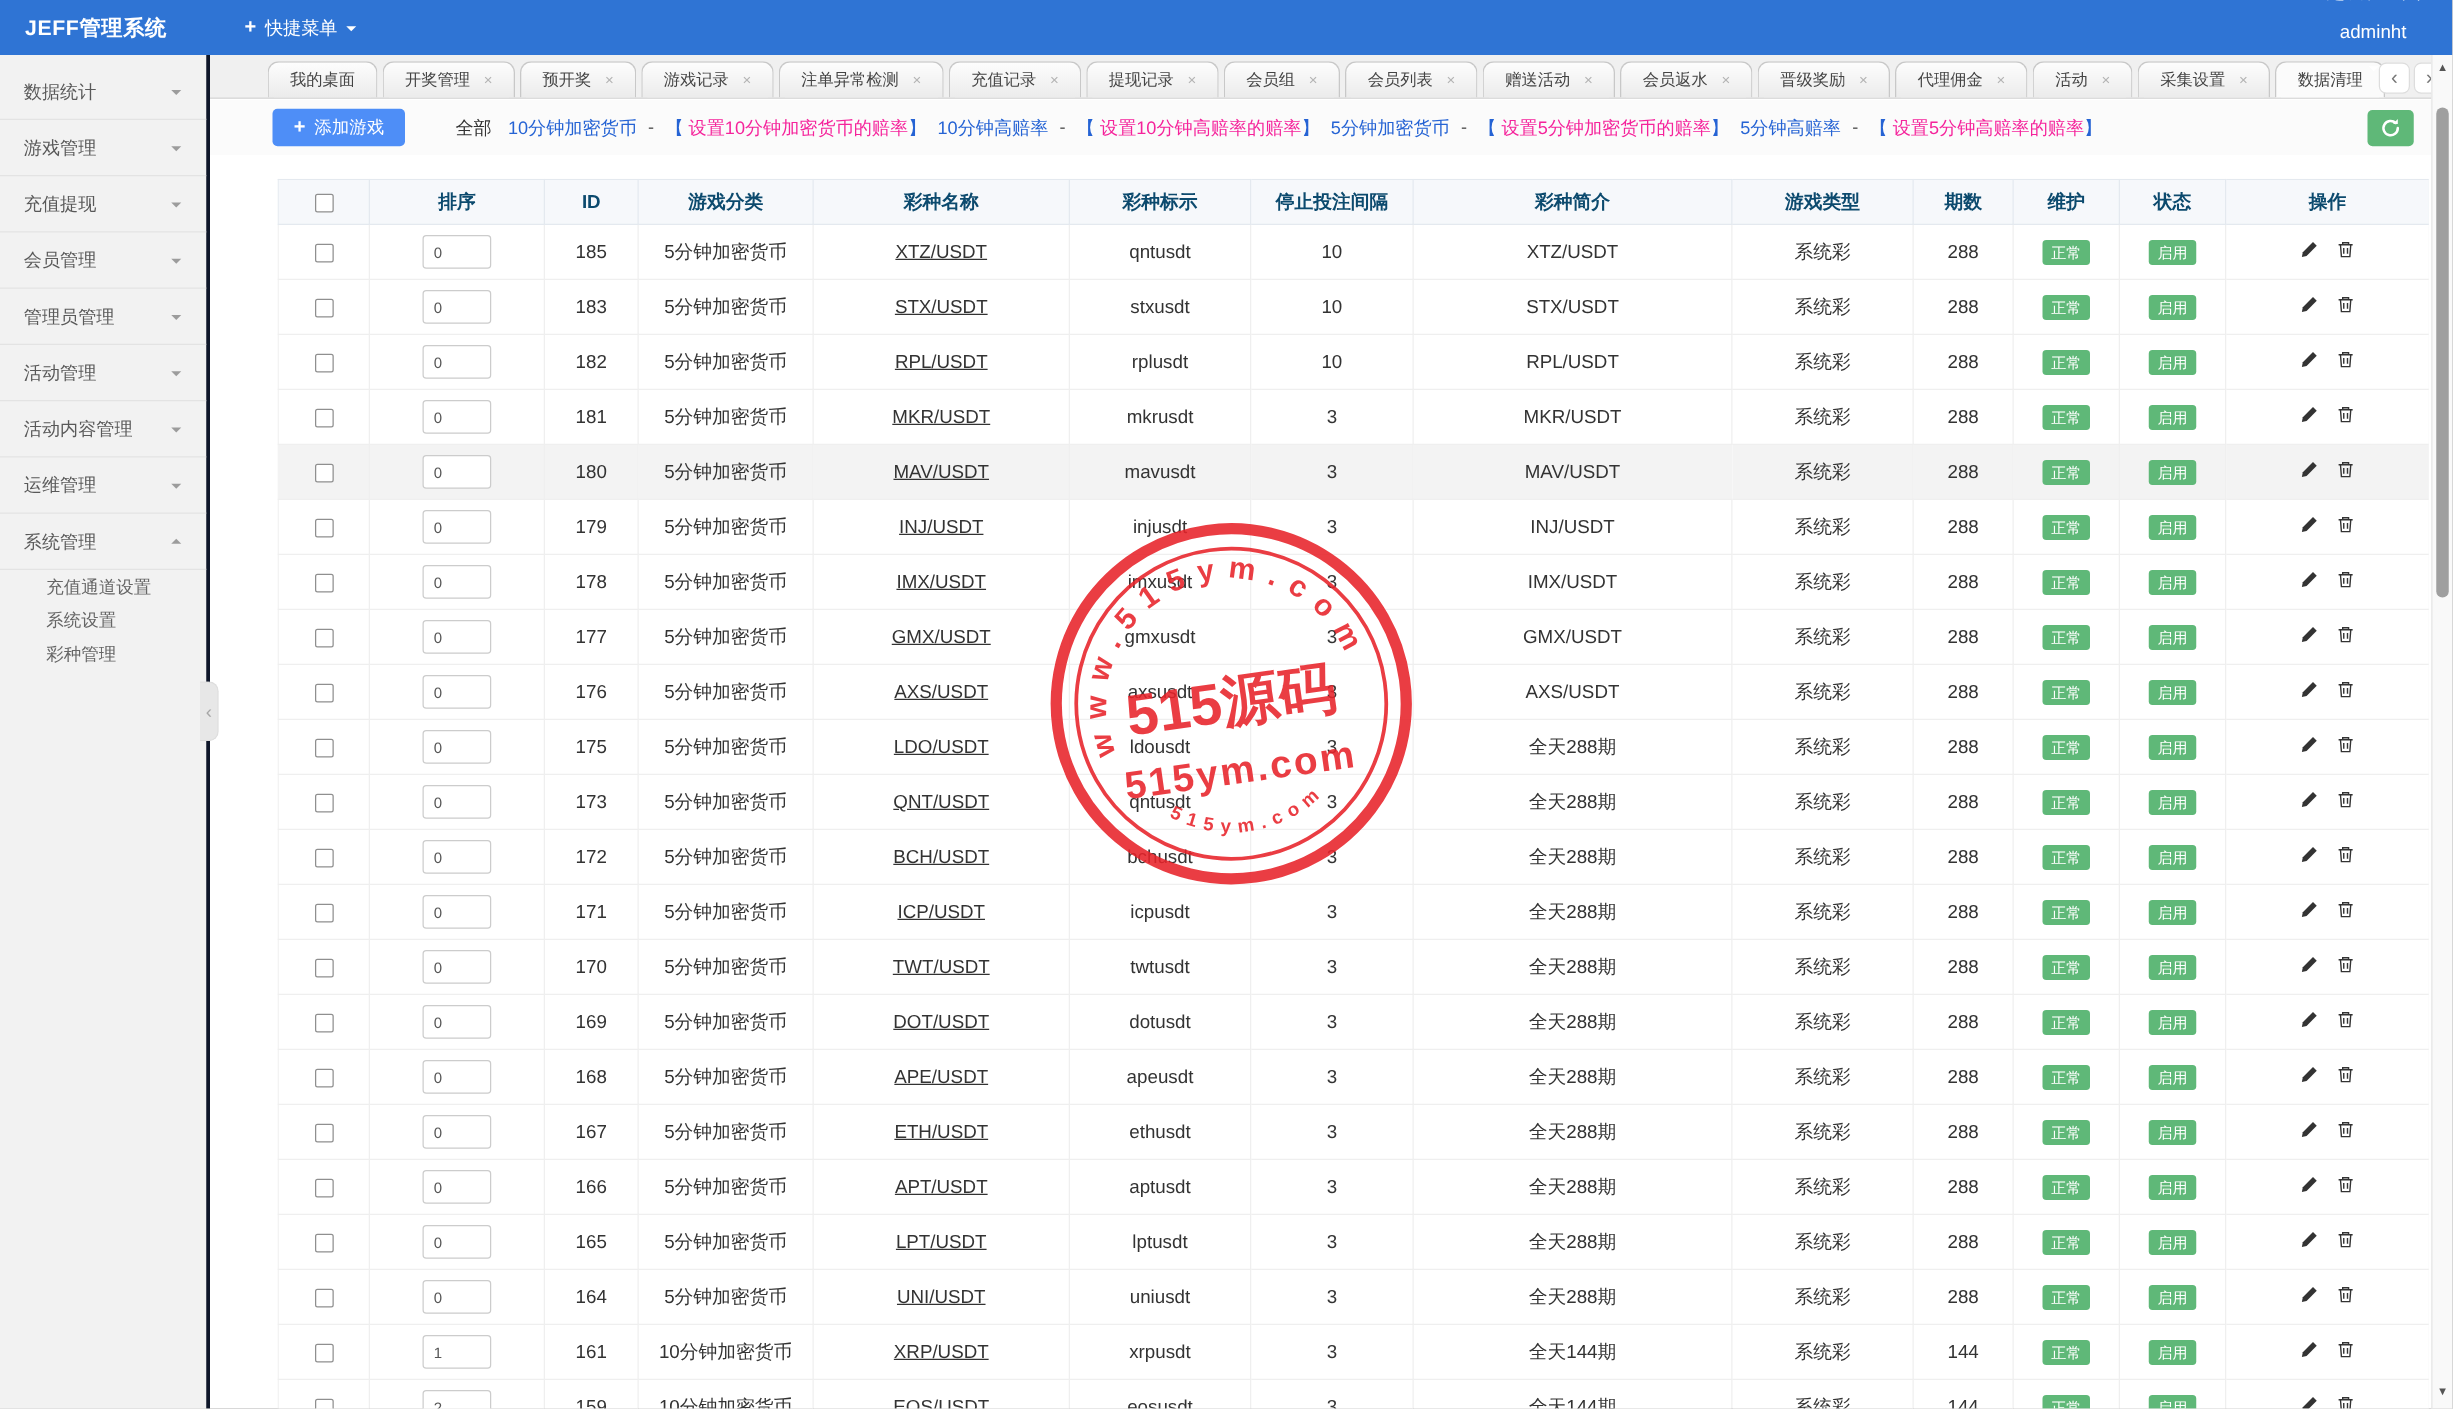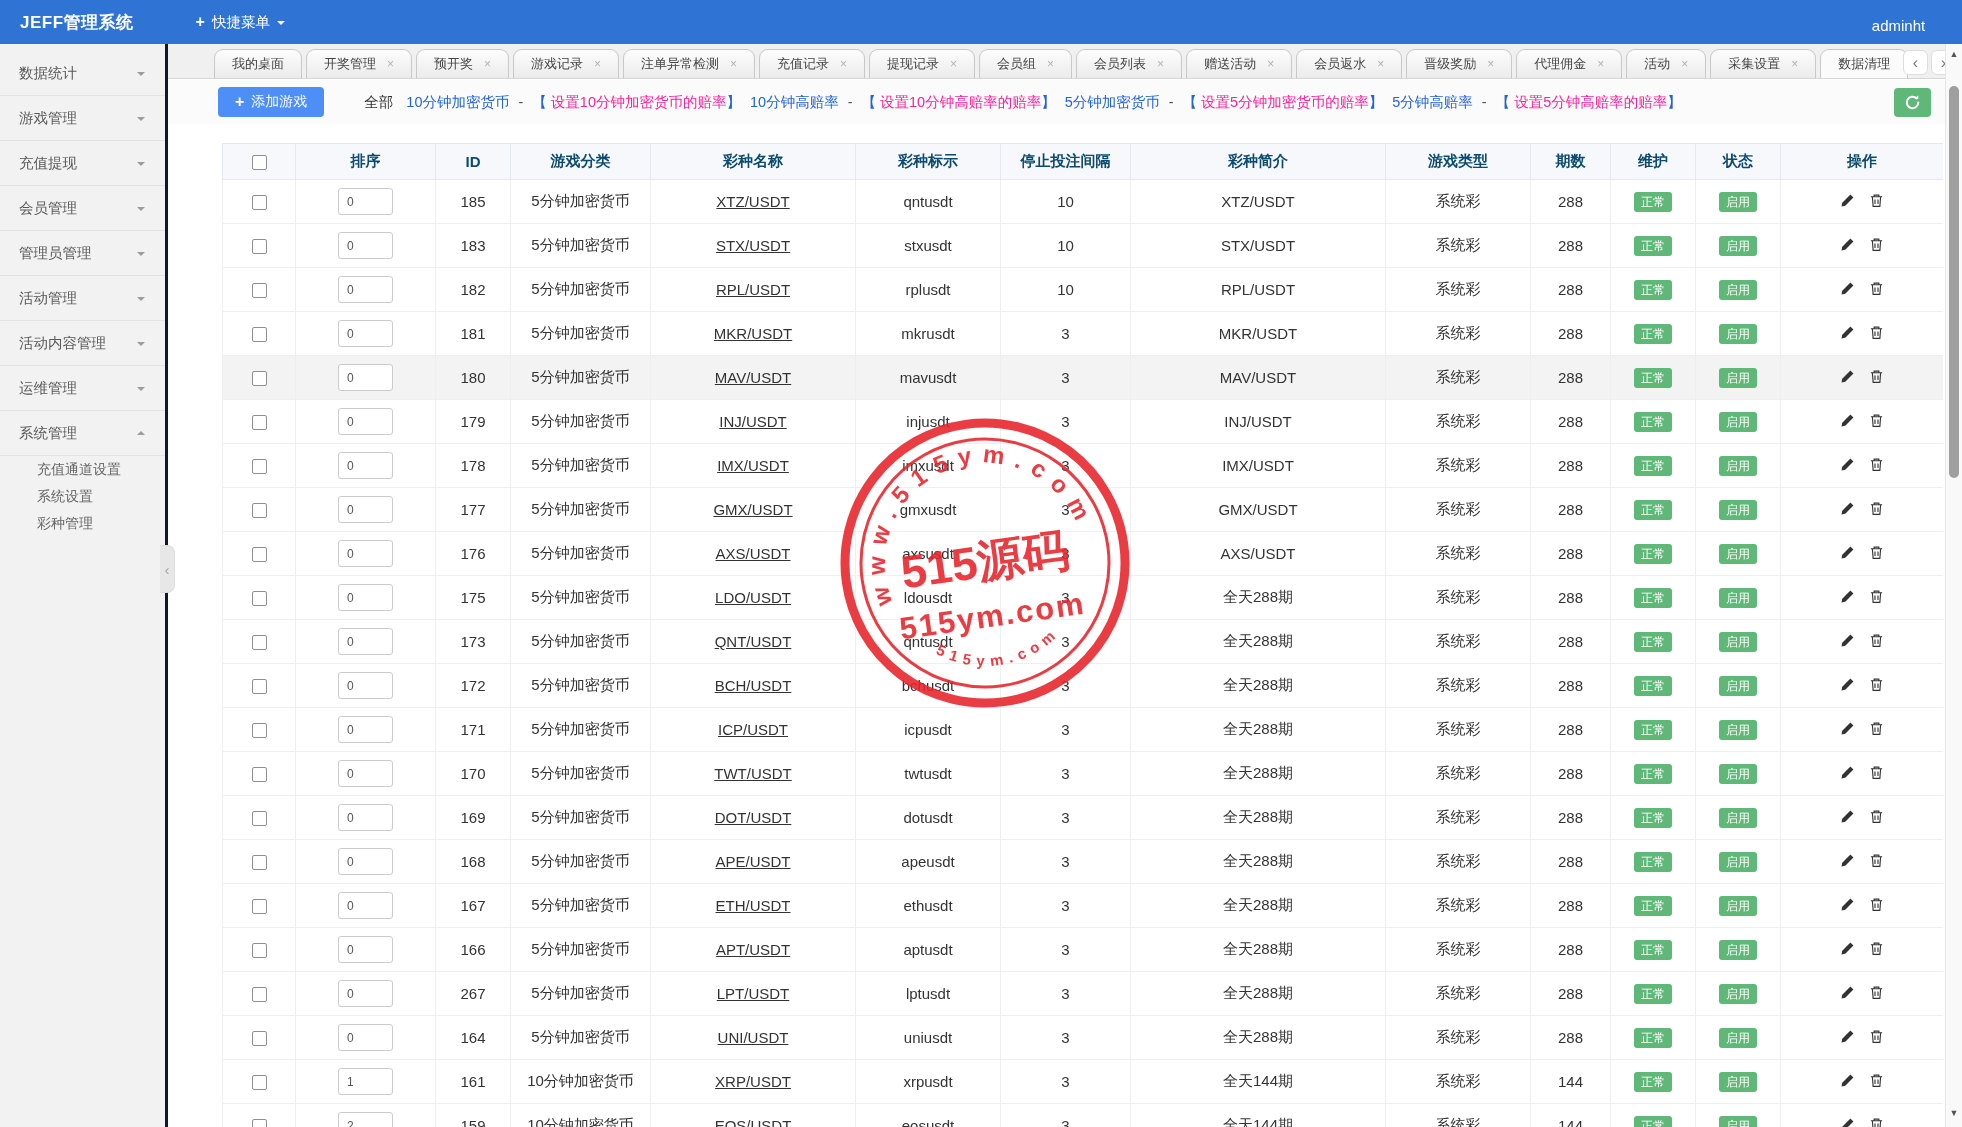--- a/index.html
+++ b/index.html
@@ -622,21 +622,21 @@
             <td><span class="badge">启用</span></td>
             <td class="ops"><span><svg viewBox="0 0 16 16" width="15" height="15">
                   <path d="M11.1 1.6l3.2 3.2L5.6 13.6l-4 .8.8-4z" fill="#333"></path>
                 </svg></span><span><svg viewBox="0 0 16 16" width="15" height="15" fill="none" stroke="#333" stroke-width="1.2">
                   <path d="M2 4h12M5.5 4V2.3h5V4M3.6 4l.8 10.2h7.2L12.4 4M6.4 6.8v4.9M9.6 6.8v4.9"></path>
                 </svg></span></td>
           </tr>
           <tr class="row">
             <td><span class="checkbox"></span></td>
             <td><input class="sort-input" value="0" style=""></td>
-            <td>267</td>
+            <td>165</td>
             <td>5分钟加密货币</td>
             <td><a class="name-link">LPT/USDT</a></td>
             <td>lptusdt</td>
             <td>3</td>
             <td>全天288期</td>
             <td>系统彩</td>
             <td>288</td>
             <td><span class="badge">正常</span></td>
             <td><span class="badge">启用</span></td>
             <td class="ops"><span><svg viewBox="0 0 16 16" width="15" height="15">

